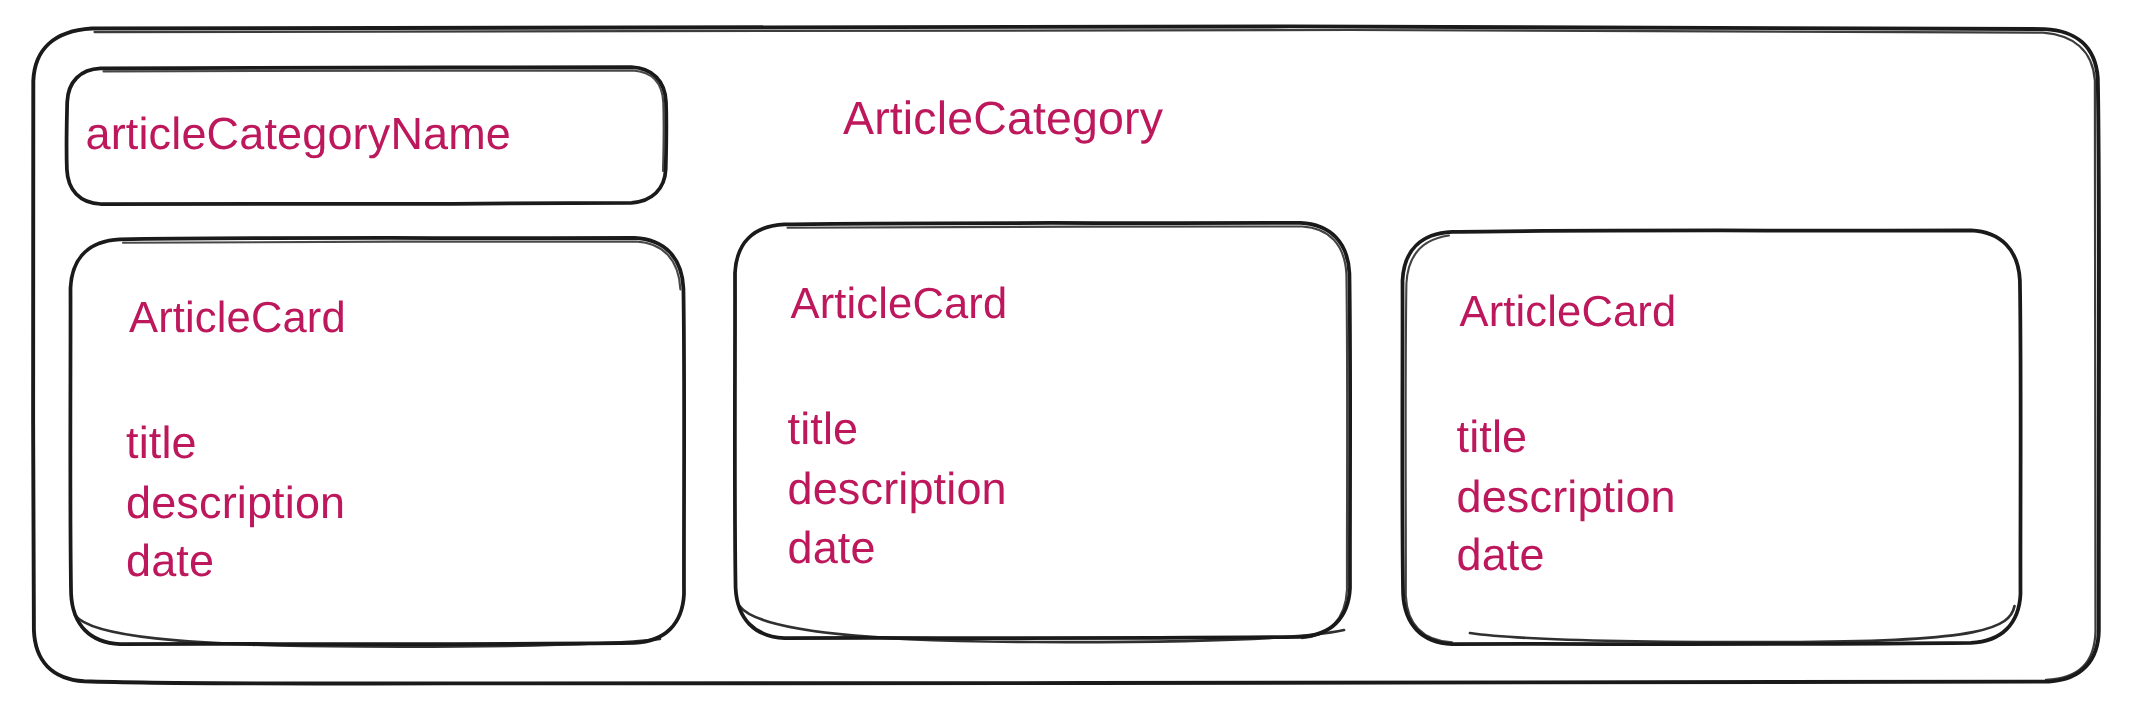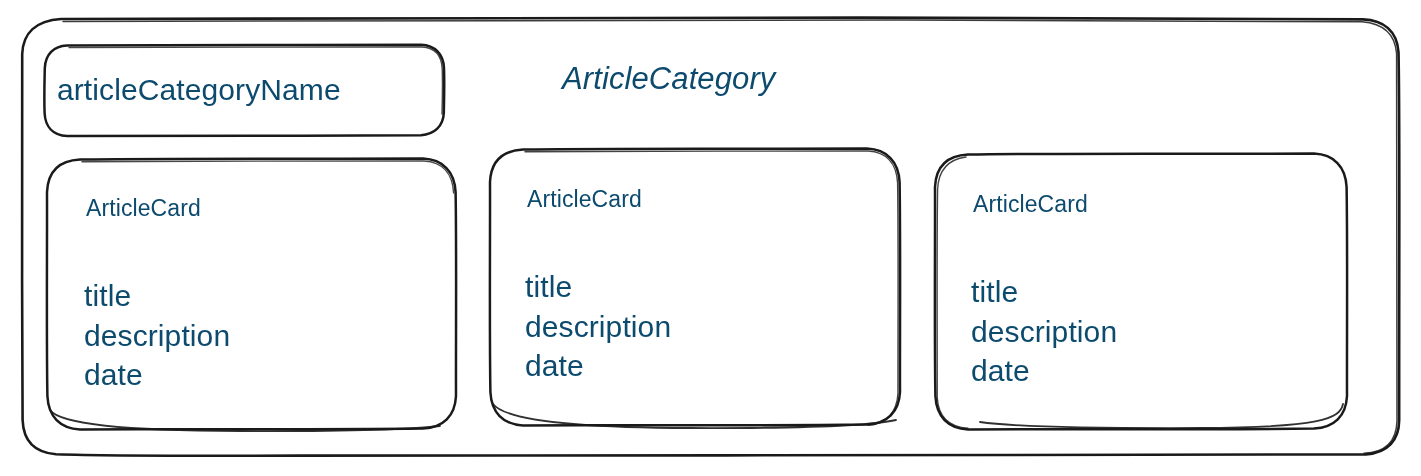--- a/index.html
+++ b/index.html
@@ -23,40 +23,39 @@
     position: absolute;
     left: 0;
     top: 0;
     width: 1421px;
     height: 476px;
     pointer-events: none;
   }
   .lbl {
     position: absolute;
     white-space: pre;
-    color: #0c4a6e;
+    color: #be185d;
     line-height: 1.18;
     letter-spacing: 0.1px;
   }
   
   .title-category {
     left: 562px;
     top: 61px;
     font-size: 31px;
-    font-style: italic;
   }
   
   .chip-label {
     left: 57px;
     top: 72px;
     font-size: 30px;
   }
   
   .card-heading {
-    font-size: 23px;
+    font-size: 29px;
   }
   
   .card-fields {
     font-size: 30px;
     line-height: 1.32;
   }
   .card1-heading { left: 86px;  top: 195px; }
   .card1-fields  { left: 84px;  top: 276px; }
   .card2-heading { left: 527px; top: 186px; }
   .card2-fields  { left: 525px; top: 267px; }

